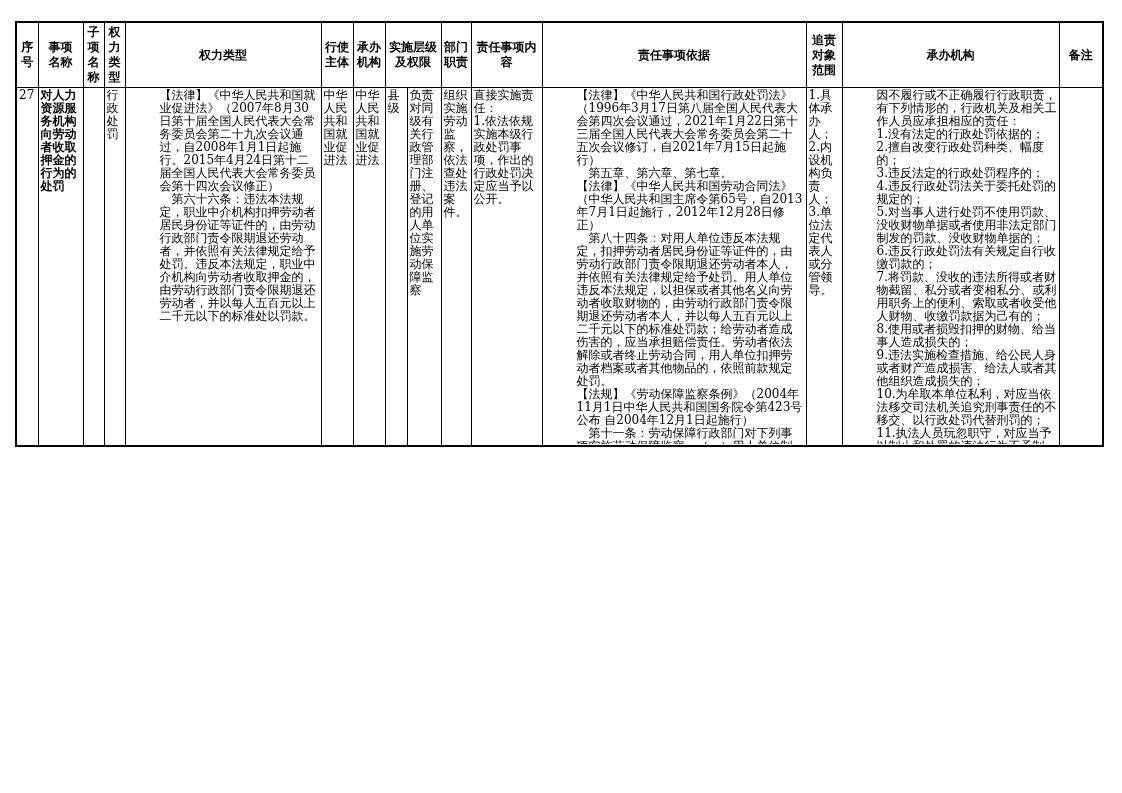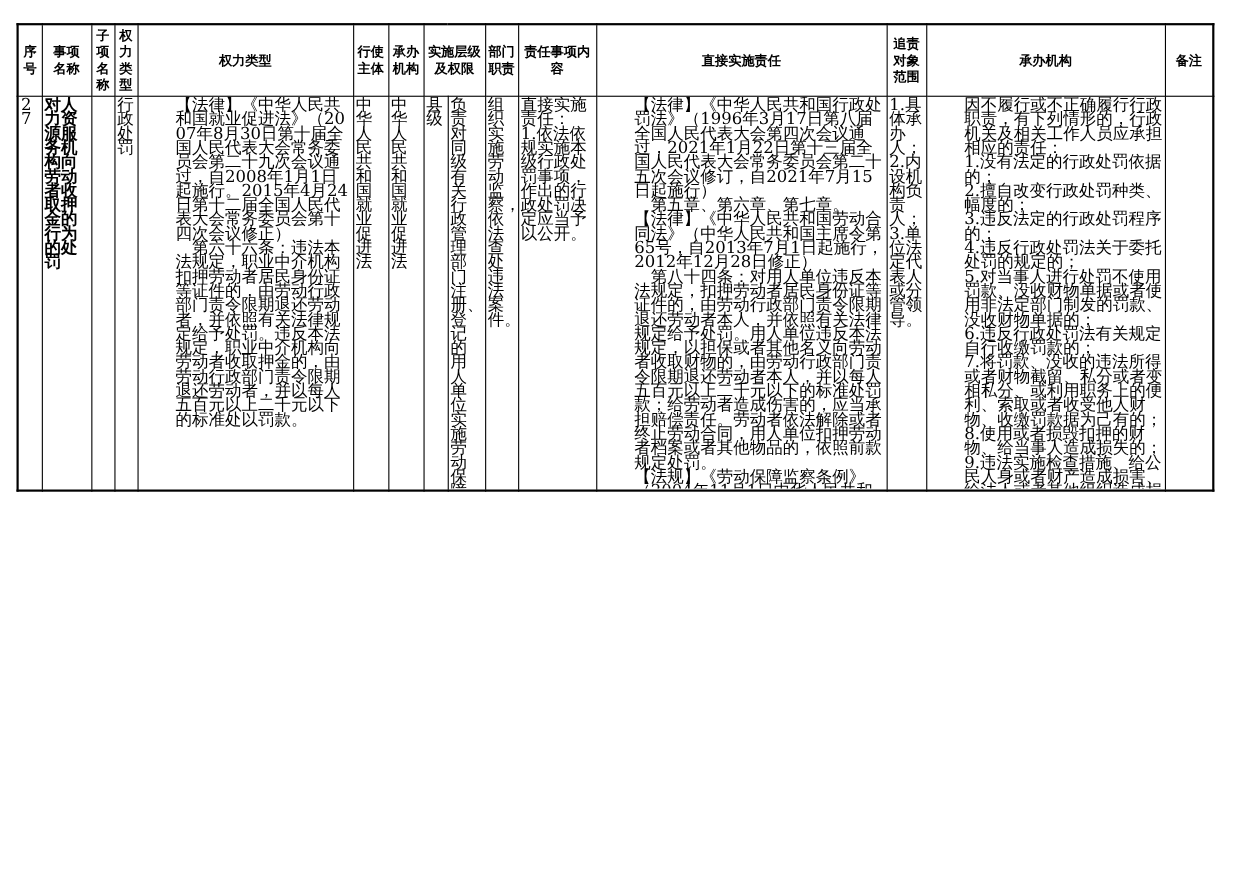--- a/index.html
+++ b/index.html
@@ -41,21 +41,21 @@
     white-space: pre-wrap;
     word-break: break-all;
   }
   td .cwrap {
     box-sizing: border-box;
     height: 356px;
     padding: 1px 2px;
     overflow: hidden;
     white-space: pre-wrap;
     word-break: break-all;
-    font-size: 15px;
+    font-size: 12px;
     line-height: 13px;
     text-align: left;
   }
   
   .c-seq      { font-size: 10.5px; }
   .c-item     { font-size: 10.5px; font-weight: bold; }
   .c-power    { font-size: 10.5px; }
   .c-bigtext  { font-size: 9px;  line-height: 12.8px; text-align: justify; margin-left: 32px; }
   .c-subject  { font-size: 9px;  }
   .c-agency   { font-size: 9px;  }
@@ -114,21 +114,21 @@
         <th colspan="2">
             <div class="hwrap">实施层级及权限</div>
           </th>
         <th>
             <div class="hwrap">部门职责</div>
           </th>
         <th>
             <div class="hwrap">责任事项内容</div>
           </th>
         <th>
-            <div class="hwrap">直接实施责任</div>
+            <div class="hwrap">责任事项依据</div>
           </th>
         <th>
             <div class="hwrap">追责对象范围</div>
           </th>
         <th>
             <div class="hwrap">承办机构</div>
           </th>
         <th>
             <div class="hwrap">备注</div>
           </th>

